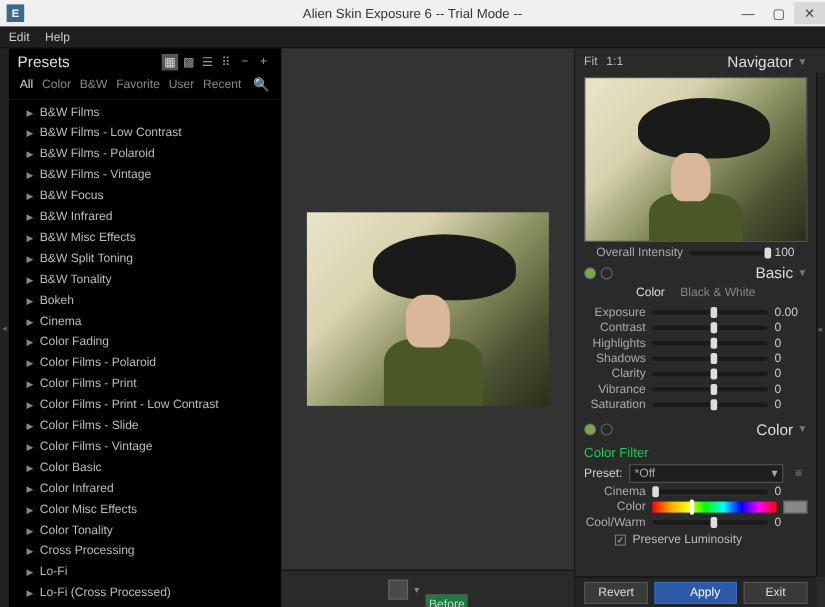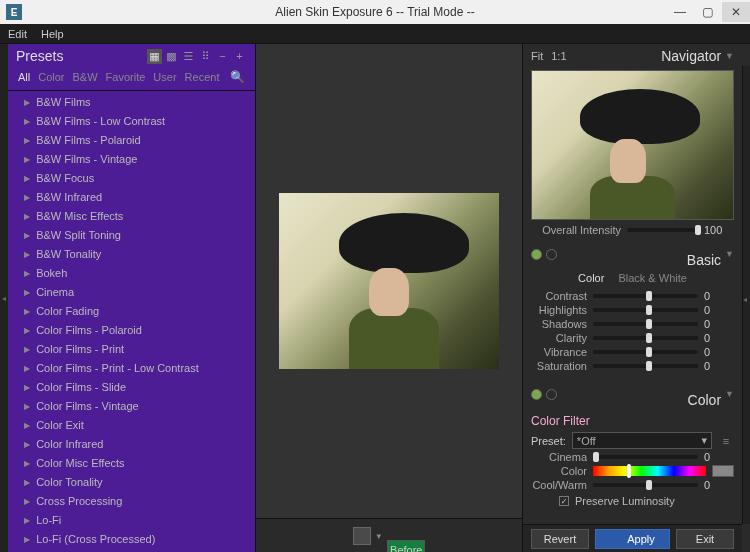--- a/index.html
+++ b/index.html
@@ -14,21 +14,21 @@
 .titlebar .win-btn.close { background: #d8d8d8; }
 
 
 .menubar { height: 20px; background: #1e1e1e; display: flex; align-items: center; padding: 0 8px; gap: 14px; color: #ccc; border-bottom: 1px solid #111; }
 .menubar span { cursor: default; }
 
 
 .content { display: flex; height: calc(100% - 44px); }
 
 
-.left { width: 248px; background: #4c1d95; display: flex; flex-direction: column; border-right: 1px solid #111; }
+.left { width: 248px; background: #000000; display: flex; flex-direction: column; border-right: 1px solid #111; }
 .left-hdr { display: flex; align-items: center; padding: 4px 8px 2px; }
 .left-hdr h3 { color: #ddd; font-size: 14px; font-weight: normal; flex: 1; }
 .view-icons { display: flex; gap: 2px; align-items: center; }
 .view-icons .vi { width: 15px; height: 15px; display: flex; align-items: center; justify-content: center; color: #999; font-size: 11px; }
 .view-icons .vi.active { background: #555; color: #ddd; }
 .filter-row { display: flex; gap: 8px; padding: 4px 10px 6px; color: #888; border-bottom: 1px solid #111; align-items: center; }
 .filter-row span { cursor: default; white-space: nowrap; }
 .filter-row .active { color: #ddd; }
 .filter-row .search { margin-left: auto; color: #888; font-size: 12px; }
 .preset-list { flex: 1; overflow-y: auto; padding: 2px 0; }
@@ -62,27 +62,27 @@
 .slider-row .lbl { width: 90px; text-align: right; color: #aaa; }
 .slider-row .lbl.tight { width: 56px; }
 .slider-row .track { flex: 1; height: 4px; background: #1a1a1a; position: relative; border-radius: 2px; }
 .slider-row .knob { position: absolute; top: -3px; width: 6px; height: 10px; background: #ddd; border-radius: 2px; }
 .slider-row .val { width: 30px; color: #ccc; }
 
 .section-hdr { display: flex; align-items: center; margin: 4px 0 2px; }
 .section-hdr .dots { display: flex; gap: 4px; }
 .section-hdr .dot { width: 11px; height: 11px; border: 1px solid #666; border-radius: 50%; }
 .section-hdr .dot.on { background: #7aa84a; }
-.section-hdr .title { margin-left: auto; font-size: 14px; color: #ddd; margin-top: 12px; }
+.section-hdr .title { margin-left: auto; font-size: 14px; color: #ddd; }
 .section-hdr .tri2 { color: #777; margin-left: 4px; font-size: 9px; }
 
 .mode-tabs { display: flex; justify-content: center; gap: 14px; margin: 4px 0 6px; color: #888; }
 .mode-tabs .active { color: #ddd; }
 
-.subhead { color: #f9a8d4; padding: 4px 0 2px; font-size: 12px; }
+.subhead { color: #22c55e; padding: 4px 0 2px; font-size: 12px; }
 .preset-select-row { display: flex; align-items: center; gap: 6px; margin: 2px 0; }
 .preset-select-row .sel { flex: 1; height: 17px; background: #1e1e1e; border: 1px solid #555; padding: 0 4px; color: #aaa; display: flex; align-items: center; justify-content: space-between; }
 .preset-select-row .bars { width: 16px; text-align: center; color: #888; }
 
 .hue { flex: 1; height: 10px; background: linear-gradient(90deg, red, orange, yellow, lime, cyan, blue, magenta, red); position: relative; }
 .hue .knob { position: absolute; top: -2px; width: 4px; height: 14px; background: #fff; }
 .swatch2 { width: 22px; height: 12px; background: #888; border: 1px solid #555; }
 
 .checkbox { display: flex; align-items: center; gap: 6px; padding: 2px 0 0 28px; color: #bbb; }
 .checkbox .box { width: 10px; height: 10px; border: 1px solid #777; display: flex; align-items: center; justify-content: center; font-size: 8px; color: #ccc; }
@@ -204,21 +204,21 @@
         <div class="preset-item">
           <span class="tri">▶</span>
           <span>Color Films - Slide</span>
         </div>
         <div class="preset-item">
           <span class="tri">▶</span>
           <span>Color Films - Vintage</span>
         </div>
         <div class="preset-item">
           <span class="tri">▶</span>
-          <span>Color Exit</span>
+          <span>Color Basic</span>
         </div>
         <div class="preset-item">
           <span class="tri">▶</span>
           <span>Color Infrared</span>
         </div>
         <div class="preset-item">
           <span class="tri">▶</span>
           <span>Color Misc Effects</span>
         </div>
         <div class="preset-item">
@@ -282,20 +282,27 @@
               <div class="dot"></div>
             </div>
           <span class="title">Basic</span>
           <span class="tri2">▼</span>
         </div>
         <div class="mode-tabs">
           <span class="active">Color</span>
           <span>Black &amp; White</span>
         </div>
         <div id="basic-rows">
+            <div class="slider-row">
+              <span class="lbl tight">Exposure</span>
+              <div class="track">
+                <div class="knob" style="left: 50%;"></div>
+              </div>
+              <span class="val">0.00</span>
+            </div>
             <div class="slider-row">
               <span class="lbl tight">Contrast</span>
               <div class="track">
                 <div class="knob" style="left: 50%;"></div>
               </div>
               <span class="val">0</span>
             </div>
             <div class="slider-row">
               <span class="lbl tight">Highlights</span>
               <div class="track">

